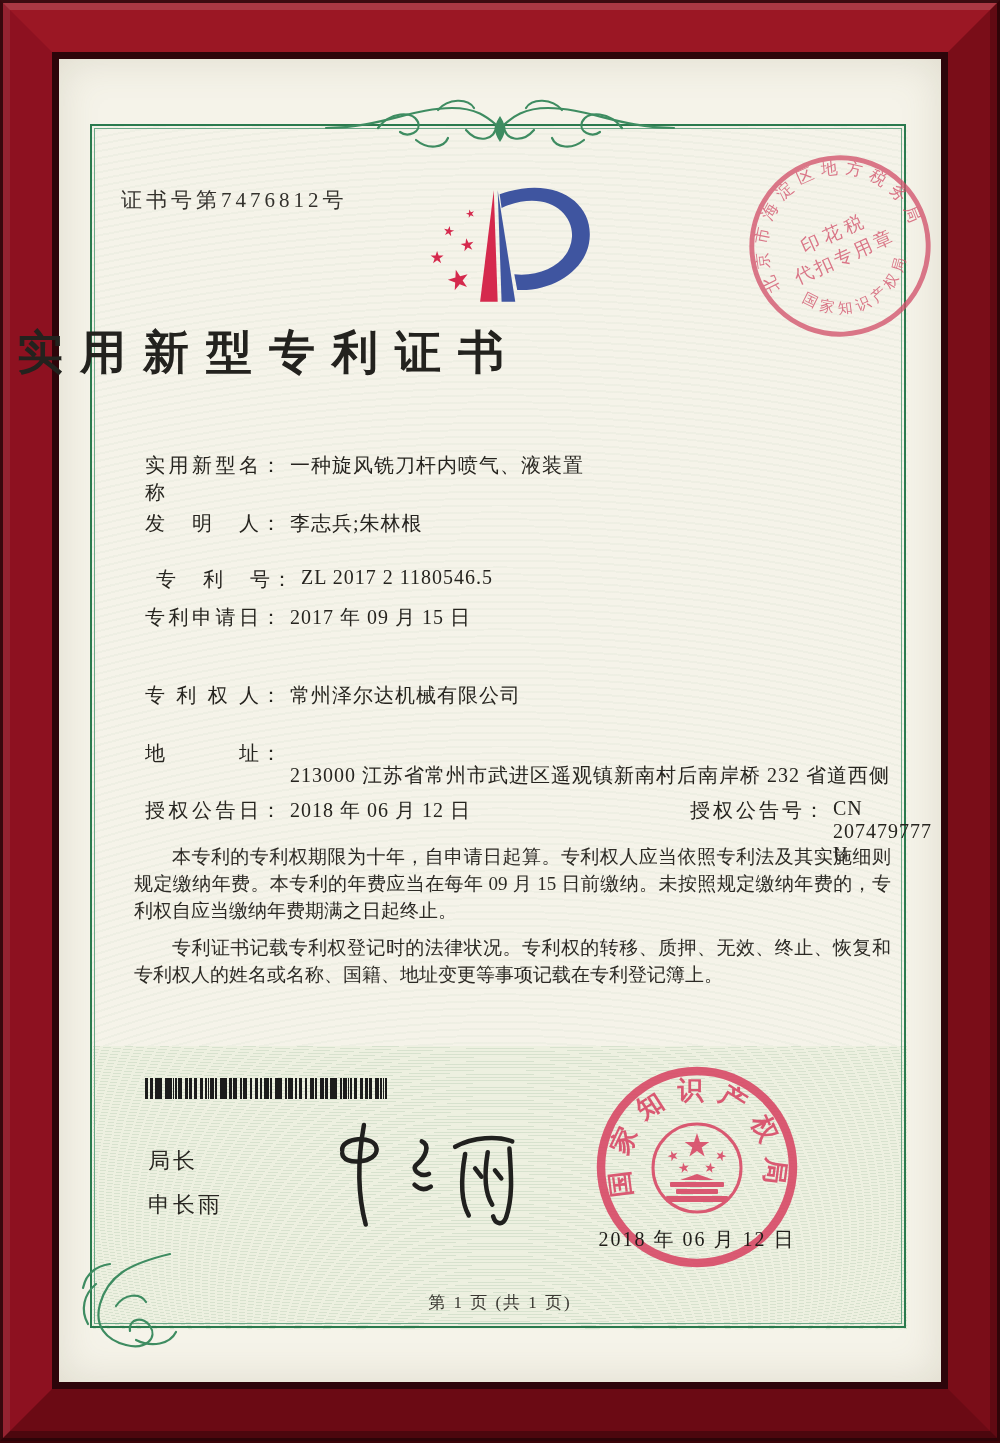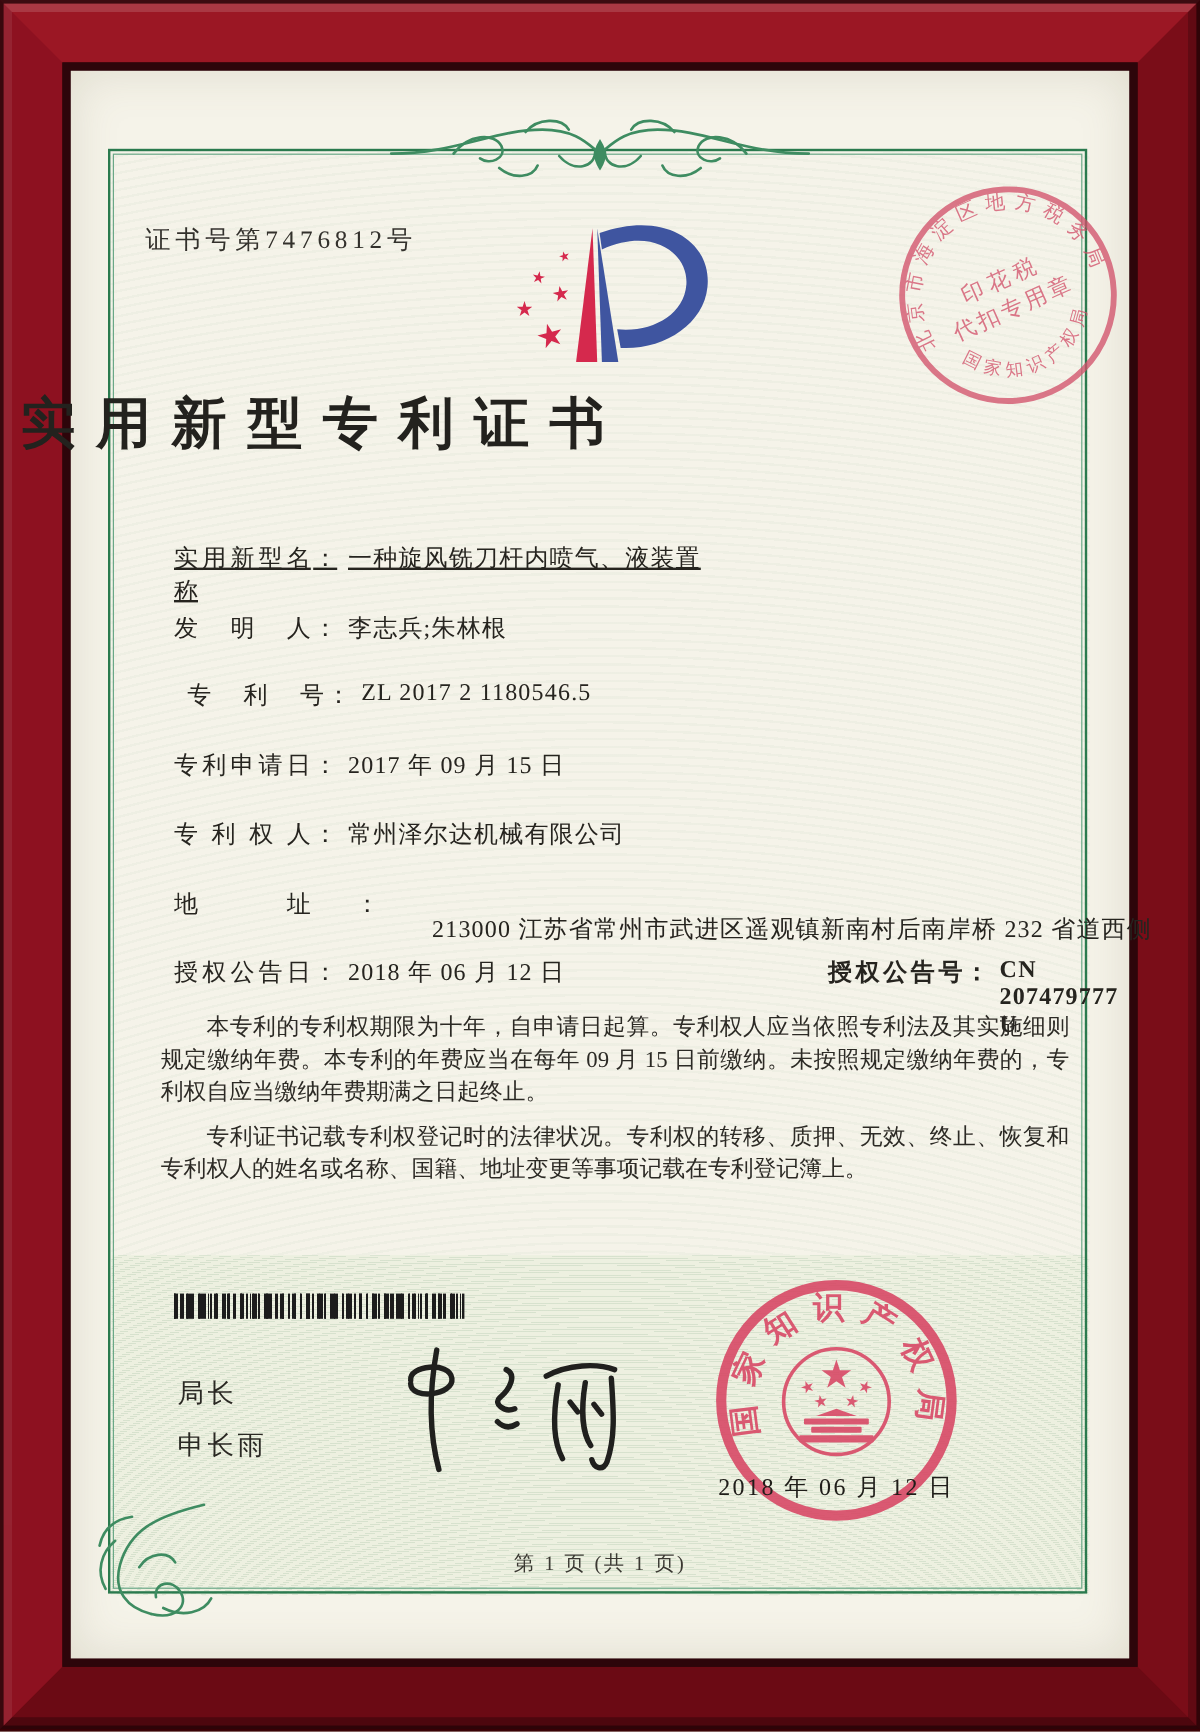--- a/index.html
+++ b/index.html
@@ -33,21 +33,21 @@
   
   .certno{position:absolute;left:121px;top:186px;font-size:21px;letter-spacing:4px;color:#33312c;}
   .title{position:absolute;left:0;width:100%;top:322px;text-align:left;
          font-size:46px;font-weight:600;letter-spacing:17px;text-indent:17px;color:#23221e;}
   .row{position:absolute;left:145px;display:flex;align-items:flex-start;
        font-size:20px;color:#26241f;}
   .lbl{display:inline-block;width:114px;text-align:justify;text-align-last:justify;flex:none;}
   .colon{margin:0 9px 0 2px;flex:none;}
   .val{letter-spacing:1px;}
   .val.addr{width:600px;line-height:31px;margin-top:20px;}
-  .grant2{position:absolute;left:545px;top:0;display:flex;font-weight:bold;}
+  .grant2{position:absolute;left:545px;top:0;display:flex;}
   .grant2 .lbl{width:112px;}
   .bodytext{position:absolute;left:134px;top:843px;width:757px;color:#2c2a25;}
   .bodytext p{margin:0 0 10px;font-size:19px;line-height:27px;text-align:justify;text-indent:2em;}
   .barcode{position:absolute;left:145px;top:1078px;width:242px;height:21px;z-index:4;
      background-image:
        repeating-linear-gradient(90deg,#1c1c1c 0 2px,transparent 2px 5px),
        repeating-linear-gradient(90deg,#1c1c1c 0 1px,transparent 1px 7px),
        repeating-linear-gradient(90deg,#1c1c1c 0 3px,transparent 3px 11px);}
   .sig-title{position:absolute;left:148px;top:1146px;font-size:22px;letter-spacing:3px;color:#2a2823;z-index:4;}
   .sig-name{position:absolute;left:148px;top:1190px;font-size:22px;letter-spacing:3px;color:#2a2823;z-index:4;}
@@ -114,46 +114,46 @@
     <use href="#st" transform="translate(74,42) scale(4.5) rotate(-15)" fill="#d5294d"></use>
     <use href="#st" transform="translate(52,60) scale(5.5) rotate(10)" fill="#d5294d"></use>
     <use href="#st" transform="translate(71,74) scale(7) rotate(-10)" fill="#d5294d"></use>
     <use href="#st" transform="translate(40,87) scale(7)" fill="#d5294d"></use>
     <use href="#st" transform="translate(62,110) scale(11) rotate(-15)" fill="#d5294d"></use>
   </svg>
 
   <div class="certno">证书号第7476812号</div>
   <div class="title">实用新型专利证书</div>
 
-  <div class="row" style="top:452px;text-decoration:underline;">
+  <div class="row" style="top:452px;">
     <span class="lbl">实用新型名称</span>
       <span class="colon">：</span>
     <span class="val">一种旋风铣刀杆内喷气、液装置</span>
   </div>
   <div class="row" style="top:510px;">
     <span class="lbl">发明人</span>
       <span class="colon">：</span>
     <span class="val">李志兵;朱林根</span>
   </div>
   <div class="row" style="top:566px;margin-left:11px;">
     <span class="lbl">专利号</span>
       <span class="colon">：</span>
     <span class="val">ZL 2017 2 1180546.5</span>
   </div>
-  <div class="row" style="top:624px;">
+  <div class="row" style="top:604px;">
     <span class="lbl">专利申请日</span>
       <span class="colon">：</span>
     <span class="val">2017 年 09 月 15 日</span>
   </div>
   <div class="row" style="top:682px;">
     <span class="lbl">专利权人</span>
       <span class="colon">：</span>
     <span class="val">常州泽尔达机械有限公司</span>
   </div>
-  <div class="row" style="top:740px;gap:35px;">
+  <div class="row" style="top:740px;">
     <span class="lbl">地址</span>
       <span class="colon">：</span>
     <span class="val addr">213000 江苏省常州市武进区遥观镇新南村后南岸桥 232 省道西侧</span>
   </div>
   <div class="row" style="top:797px;width:760px;">
     <span class="lbl">授权公告日</span>
       <span class="colon">：</span>
     <span class="val">2018 年 06 月 12 日</span>
     <span class="grant2">
       <span class="lbl">授权公告号</span>

